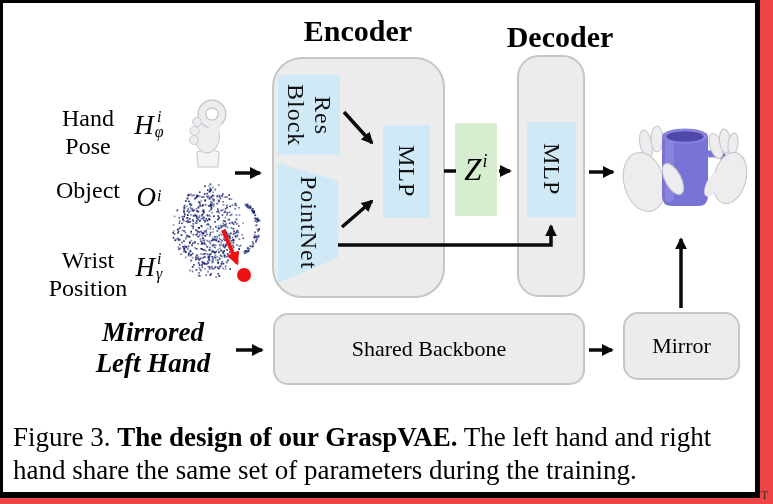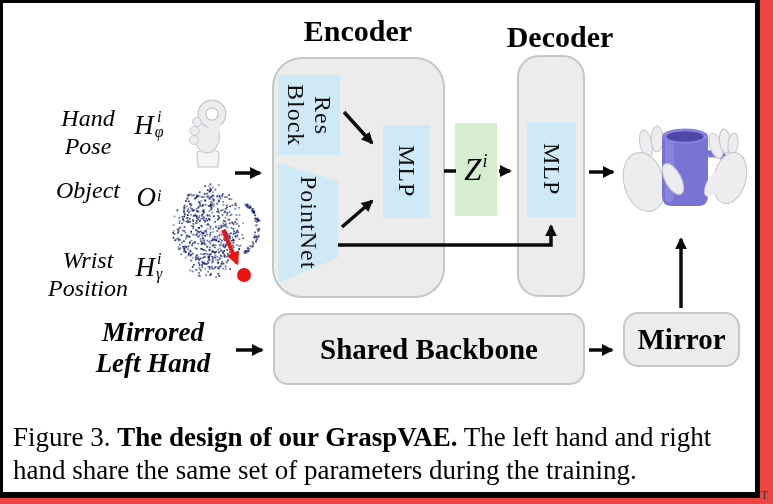--- a/index.html
+++ b/index.html
@@ -8,37 +8,37 @@
   .page { position:relative; width:773px; height:504px; background:#ef4444; }
   .frame { position:absolute; left:0; top:0; width:760px; height:498px;
            border:3px solid #000; border-right-width:5px; border-bottom-width:6px;
            background:#fff; }
   .abs { position:absolute; }
 
   
   .hdr { font-weight:bold; font-size:30px; text-align:center; color:#000; }
   .title-bi { font-weight:bold; font-style:italic; font-size:27px; line-height:31px;
               text-align:center; color:#000; }
-  .rowlabel { font-style:italic; font-size:24px; line-height:28px; text-align:center; color:#000; }
+  .rowlabel { font-size:24px; line-height:28px; text-align:center; color:#000; }
 
   
   .mathsym { font-style:italic; font-size:27px; color:#000; display:inline-flex; align-items:center; }
   .mstack { display:inline-flex; flex-direction:column; font-size:16px; line-height:15px;
             margin-left:1px; transform:translateY(-2px); }
   .mstack .msup, .mstack .msub { font-style:italic; }
   .latent-sym { font-size:31px; }
   .latent-sym .mstack { font-size:18px; transform:translateY(-8px); }
 
   
   .container { background:var(--container-gray); border:2.5px solid var(--container-border); }
   .rounded-big { border-radius:30px; }
   .rounded-mid { border-radius:22px; }
   .rounded-sm  { border-radius:15px; }
-  .boxlabel { font-size:29px; color:#000; display:flex; align-items:center; justify-content:center;
-              width:100%; height:100%;font-weight:bold; }
+  .boxlabel { font-size:22px; color:#000; display:flex; align-items:center; justify-content:center;
+              width:100%; height:100%; }
 
   
   .bluebox { background:var(--block-blue); display:flex; align-items:center; justify-content:center; }
   .latentbox { background:var(--latent-green); display:flex; align-items:center; justify-content:center; }
   .vtext { writing-mode:vertical-rl; font-size:24px; color:#111; letter-spacing:1px; }
   .vwrap { display:flex; flex-direction:row-reverse; align-items:center; justify-content:center;
            width:100%; height:100%; gap:0px; }
   .trapez { clip-path:polygon(0 0, 100% 15%, 100% 79%, 0 100%); }
 
   
@@ -886,21 +886,21 @@
 
   <div class="abs title-bi" style="left:58px;top:317px;width:190px;">
     <div>Mirrored</div>
     <div>Left Hand</div>
   </div>
 
   <div class="abs container rounded-sm" style="left:273px;top:313px;width:312px;height:72px;">
     <div class="boxlabel">Shared Backbone</div>
   </div>
 
-  <div class="abs container rounded-sm" style="left:623px;top:312px;width:117px;height:55px;">
+  <div class="abs container rounded-sm" style="left:623px;top:312px;width:117px;height:68px;">
     <div class="boxlabel">Mirror</div>
   </div>
 
   <svg class="abs" style="left:0;top:0;pointer-events:none;" width="760" height="420" viewBox="0 0 760 420">
     <defs>
       <marker id="ahead" viewBox="0 0 10 10" refX="8.5" refY="5" markerWidth="3.4" markerHeight="3.4" orient="auto">
         <path d="M0 0 L10 5 L0 10 z"></path>
       </marker>
     </defs>
     <line class="blackline" x1="235" y1="173" x2="260" y2="173" marker-end="url(#ahead)"></line>

